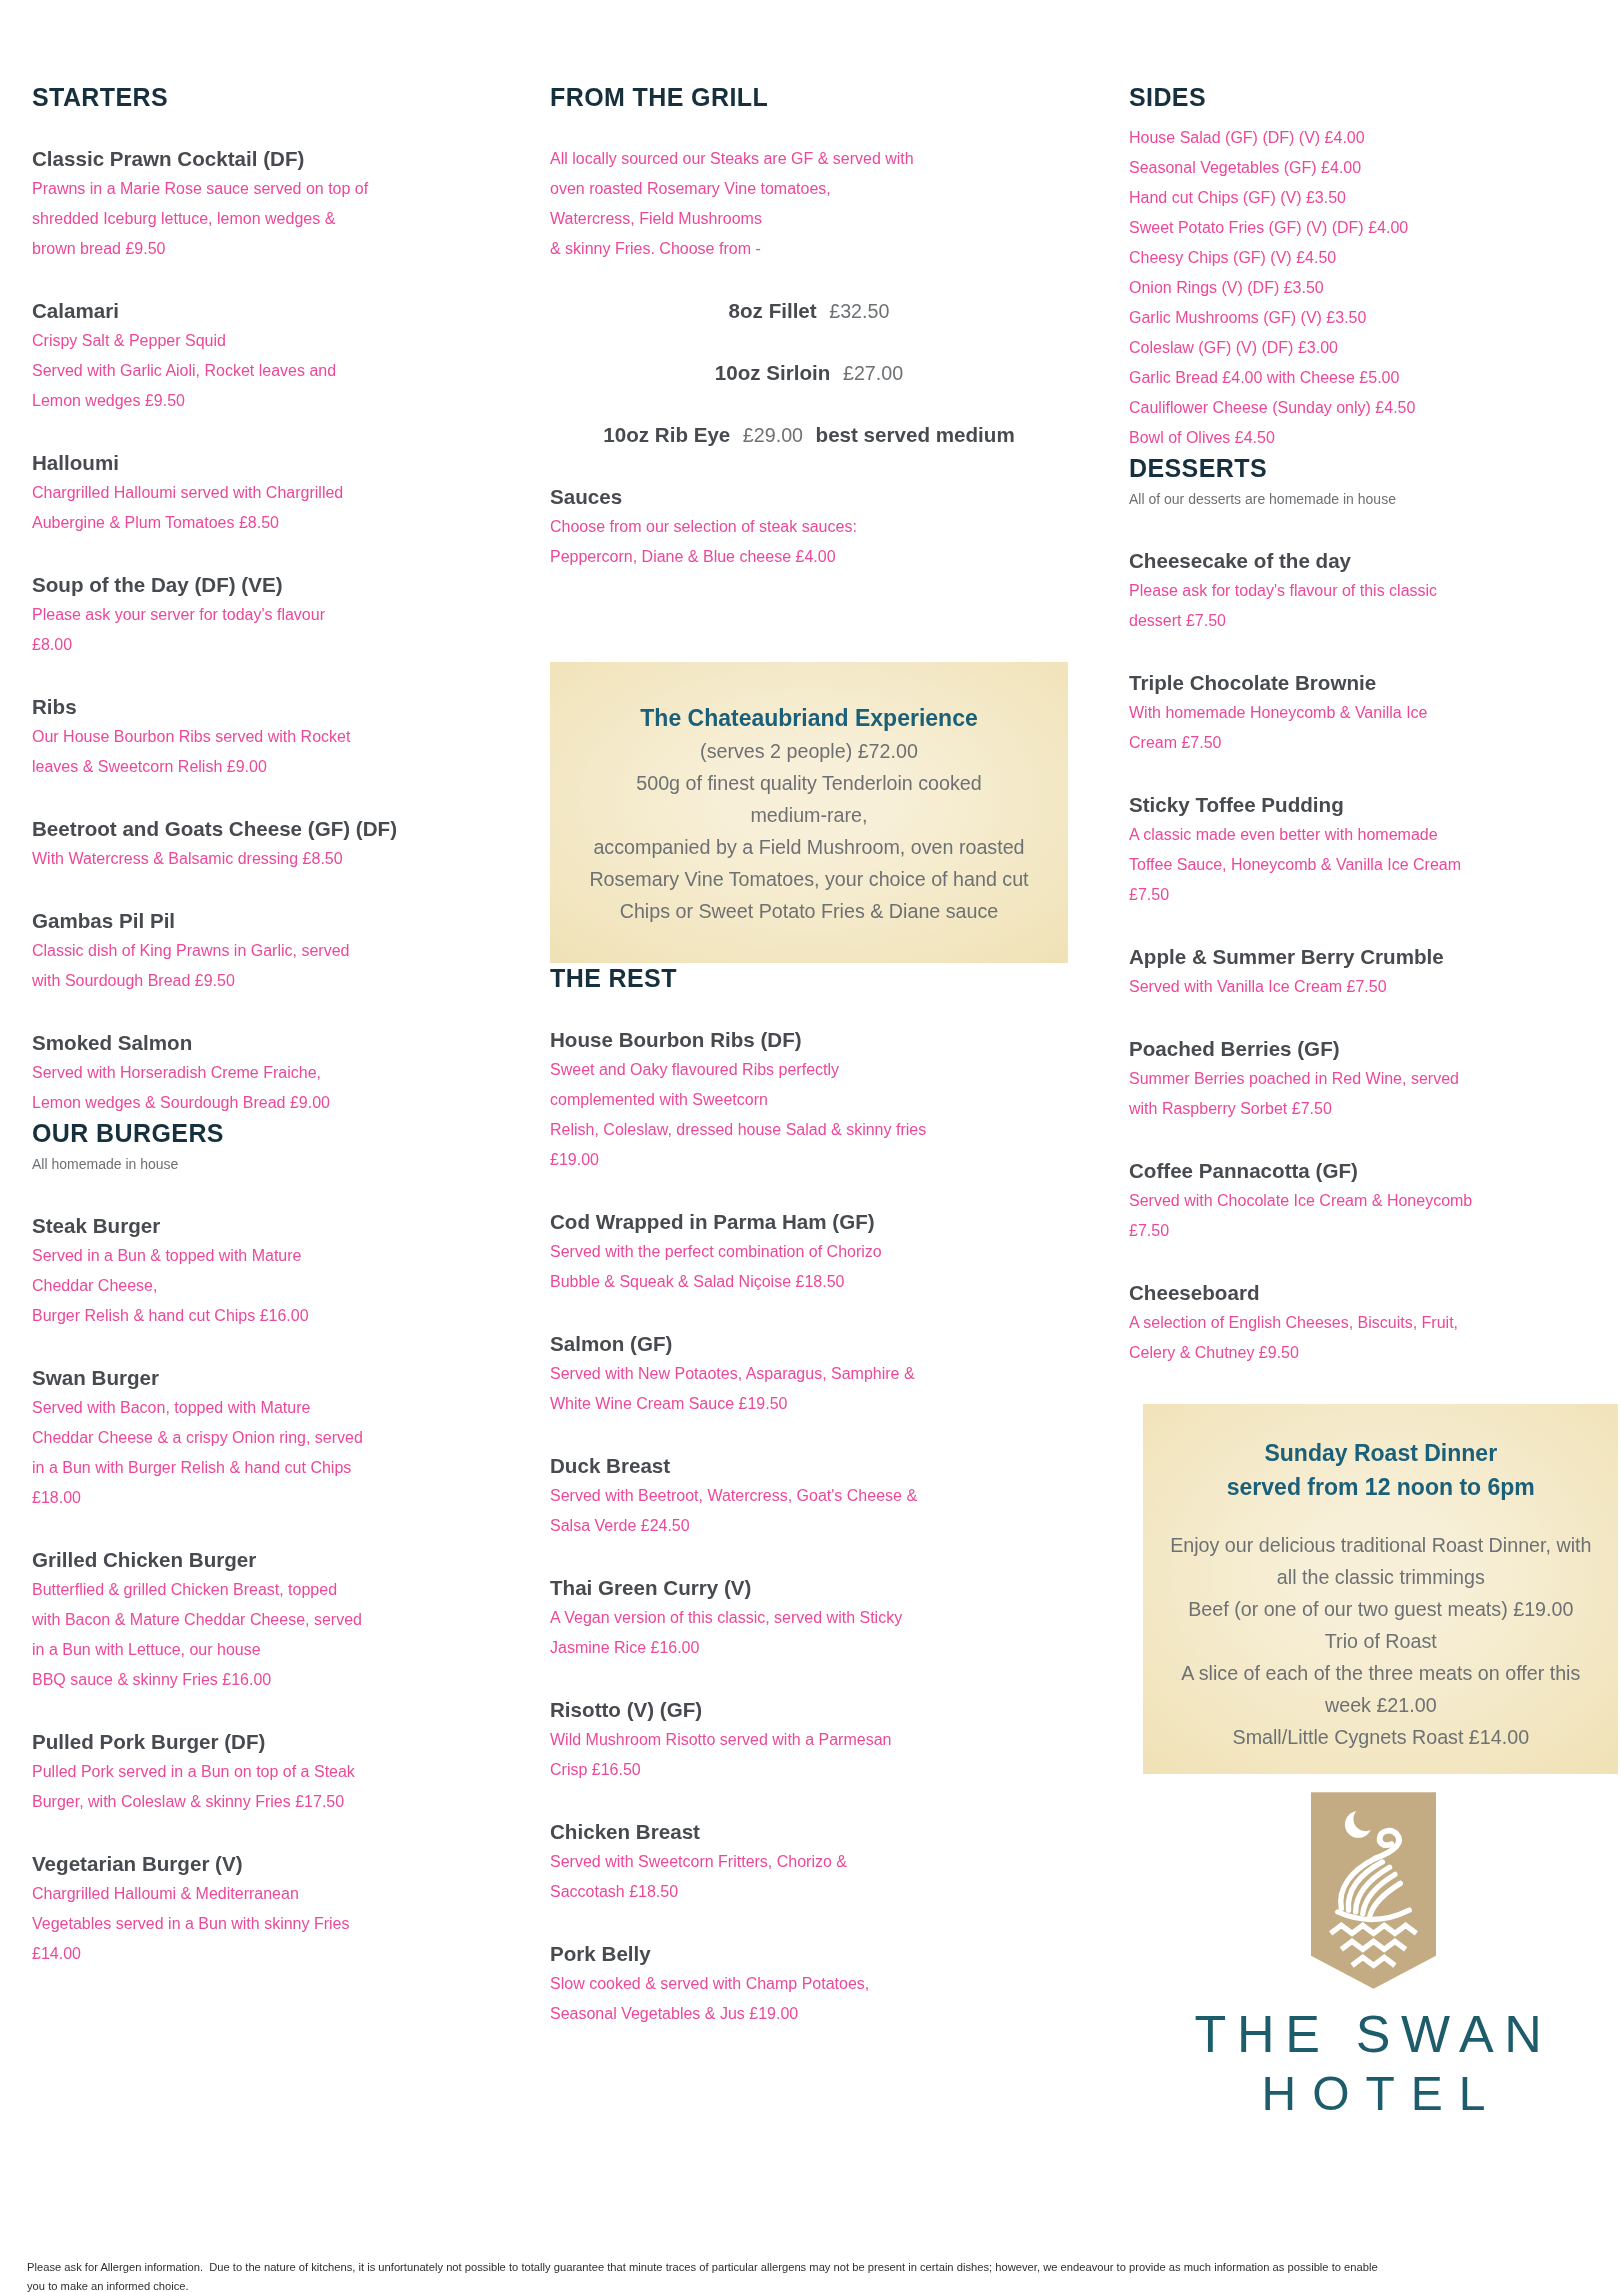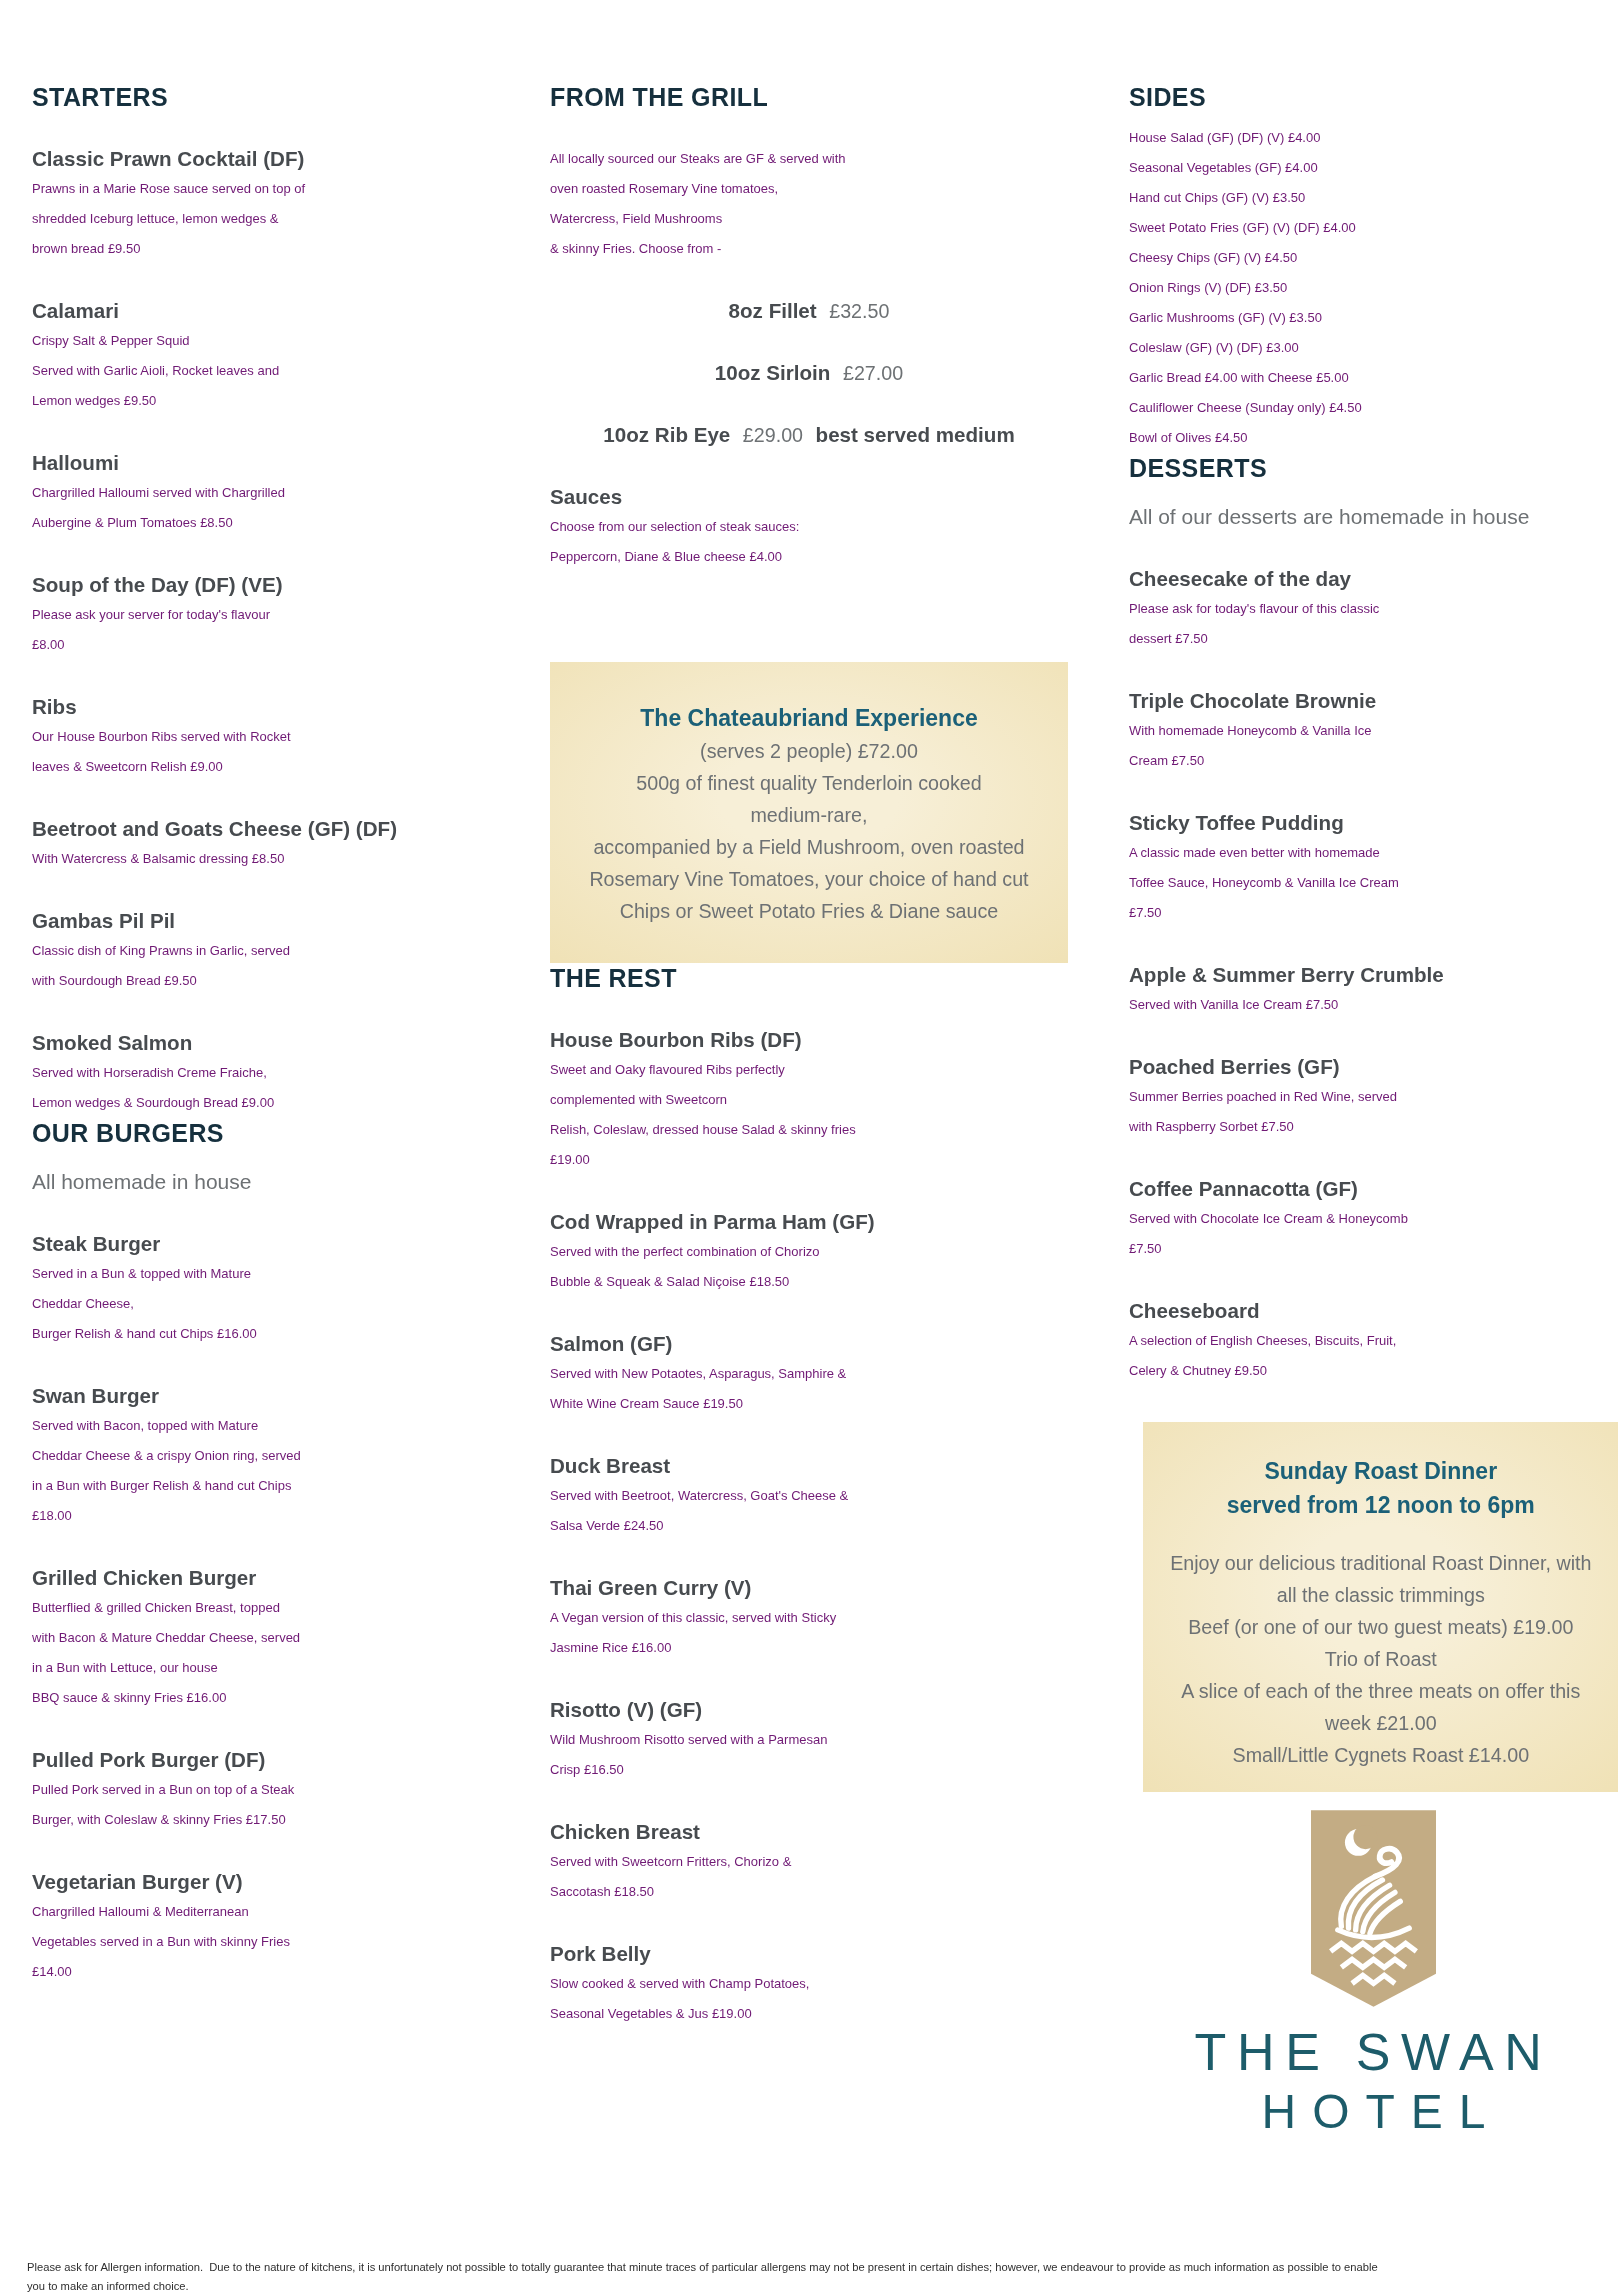--- a/index.html
+++ b/index.html
@@ -13,26 +13,26 @@
   .col3 { left:1129px; width:489px; }
 
   h2.sec {
     margin:0; font-size:25px; line-height:30px; font-weight:700;
     color:#16303e; letter-spacing:0.4px;
   }
   .sub-gap { margin-top:36px; }
   .rest-gap { margin-top:116px; }
   .desserts-gap { margin-top:29px; }
 
-  .note { font-size:21px; line-height:30px; color:#6d7174; margin-top:19px; }
+  .note { font-size:14px; line-height:30px; color:#6d7174; margin-top:1px; }
   .intro { margin-top:32px; }
 
   .item { margin-top:32px; }
   .inm { font-size:20.6px; line-height:30px; font-weight:700; color:#474b4f; }
-  .desc, .line { font-size:13px; line-height:30px; color:#701a75; white-space:pre-line; }
+  .desc, .line { font-size:16px; line-height:30px; color:#ec4899; white-space:pre-line; }
   .sides-list { margin-top:10.7px; }
 
   .steak { margin-top:32px; font-size:20.6px; line-height:30px;text-align:center; }
   .steak .price { font-size:19.7px; font-weight:400; color:#6d7174; margin-left:12.5px; }
   .steak .snote { font-weight:700; color:#474b4f; margin-left:12.5px; font-size:20.6px; }
 
   .box {
     box-sizing:border-box; text-align:center;
     background: radial-gradient(115% 115% at 50% 45%, #f7efd7 15%, #efe0b2 70%, #e8d29b 100%);
   }

